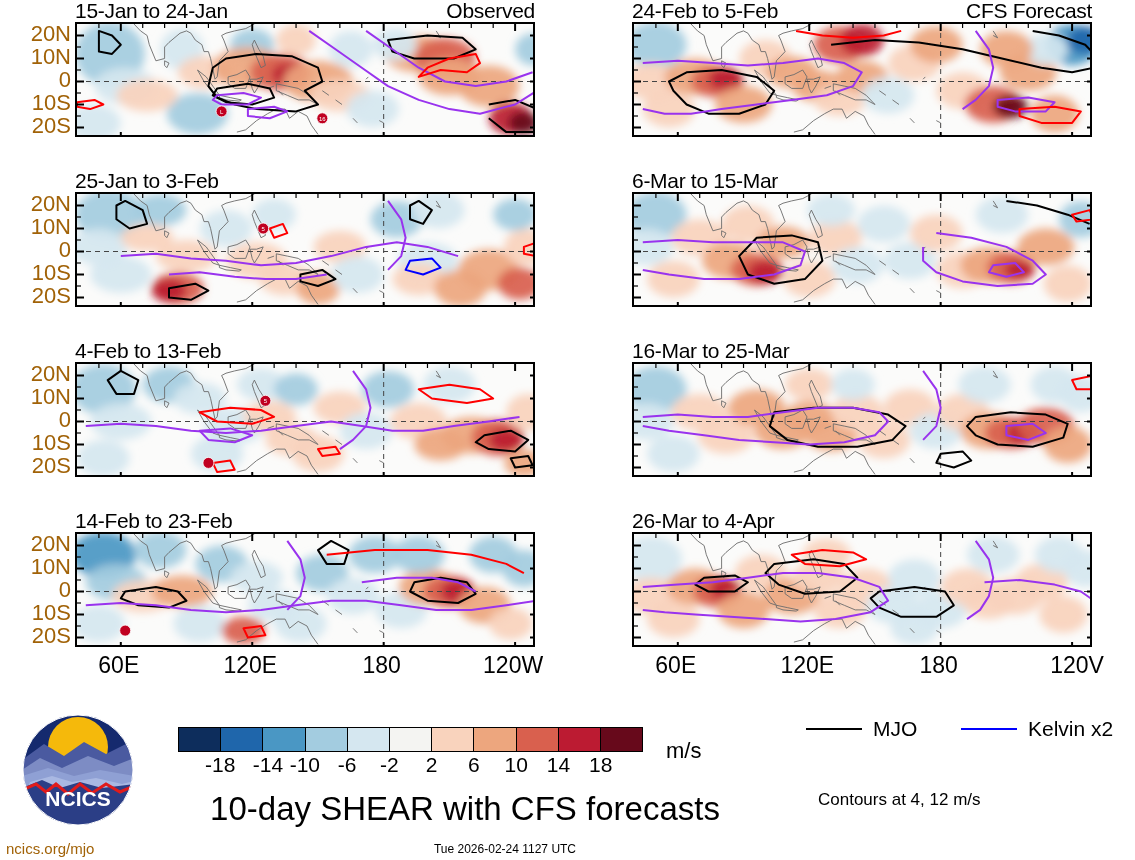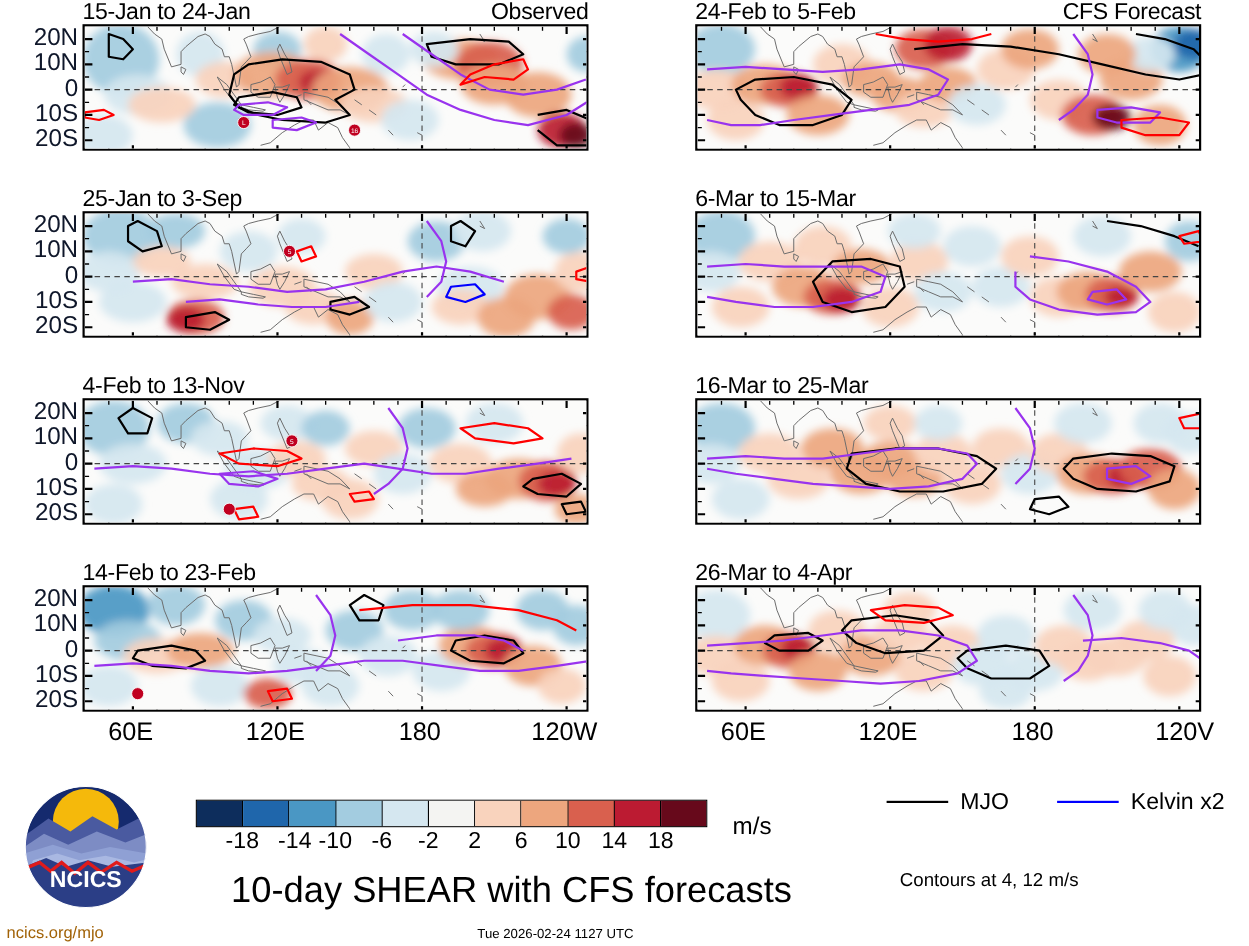--- a/index.html
+++ b/index.html
@@ -51,21 +51,21 @@
   .ylabels {
     position: absolute;
     left: -66px; top: -12px;
     width: 62px;
     height: 139px;
   }
   .ylab {
     position: absolute;
     right: 0;
     font-size: 22px;
-    color: #0f172a;
+    color: #a16207;
     line-height: 1;
     white-space: nowrap;
   }
 
   
   .xlabels {
     position: absolute;
     left: 0; top: 120px;
     width: 460px;
     height: 30px;
@@ -324,21 +324,21 @@
               <line y1="34.5" y2="34.5" x1="460" x2="453" stroke="#000" stroke-width="2"></line>
               <line y1="23" y2="23" x1="0" x2="4" stroke="#000" stroke-width="1.2"></line>
               <line y1="23" y2="23" x1="460" x2="456" stroke="#000" stroke-width="1.2"></line>
               <line y1="11.5" y2="11.5" x1="0" x2="7" stroke="#000" stroke-width="2"></line>
               <line y1="11.5" y2="11.5" x1="460" x2="453" stroke="#000" stroke-width="2"></line>
             </g>
           </svg>
         </div>
       </div>
       <div class="panel" style="left: 75px; top: 192px;">
-        <div class="panel-title">25-Jan to 3-Sep</div>
+        <div class="panel-title">25-Jan to 3-Feb</div>
         <div class="ylabels">
           <div class="ylab" style="top: 12.5px;">20N</div>
           <div class="ylab" style="top: 35.5px;">10N</div>
           <div class="ylab" style="top: 58.5px;">0</div>
           <div class="ylab" style="top: 81.5px;">10S</div>
           <div class="ylab" style="top: 104.5px;">20S</div>
         </div>
         <div class="plotbox">
           <svg width="460" height="115" viewBox="0 0 460 115">
             <rect width="460" height="115" fill="#fbfbfa"></rect>
@@ -469,21 +469,21 @@
               <line y1="34.5" y2="34.5" x1="460" x2="453" stroke="#000" stroke-width="2"></line>
               <line y1="23" y2="23" x1="0" x2="4" stroke="#000" stroke-width="1.2"></line>
               <line y1="23" y2="23" x1="460" x2="456" stroke="#000" stroke-width="1.2"></line>
               <line y1="11.5" y2="11.5" x1="0" x2="7" stroke="#000" stroke-width="2"></line>
               <line y1="11.5" y2="11.5" x1="460" x2="453" stroke="#000" stroke-width="2"></line>
             </g>
           </svg>
         </div>
       </div>
       <div class="panel" style="left: 75px; top: 362px;">
-        <div class="panel-title">4-Feb to 13-Nov</div>
+        <div class="panel-title">4-Feb to 13-Feb</div>
         <div class="ylabels">
           <div class="ylab" style="top: 12.5px;">20N</div>
           <div class="ylab" style="top: 35.5px;">10N</div>
           <div class="ylab" style="top: 58.5px;">0</div>
           <div class="ylab" style="top: 81.5px;">10S</div>
           <div class="ylab" style="top: 104.5px;">20S</div>
         </div>
         <div class="plotbox">
           <svg width="460" height="115" viewBox="0 0 460 115">
             <rect width="460" height="115" fill="#fbfbfa"></rect>

